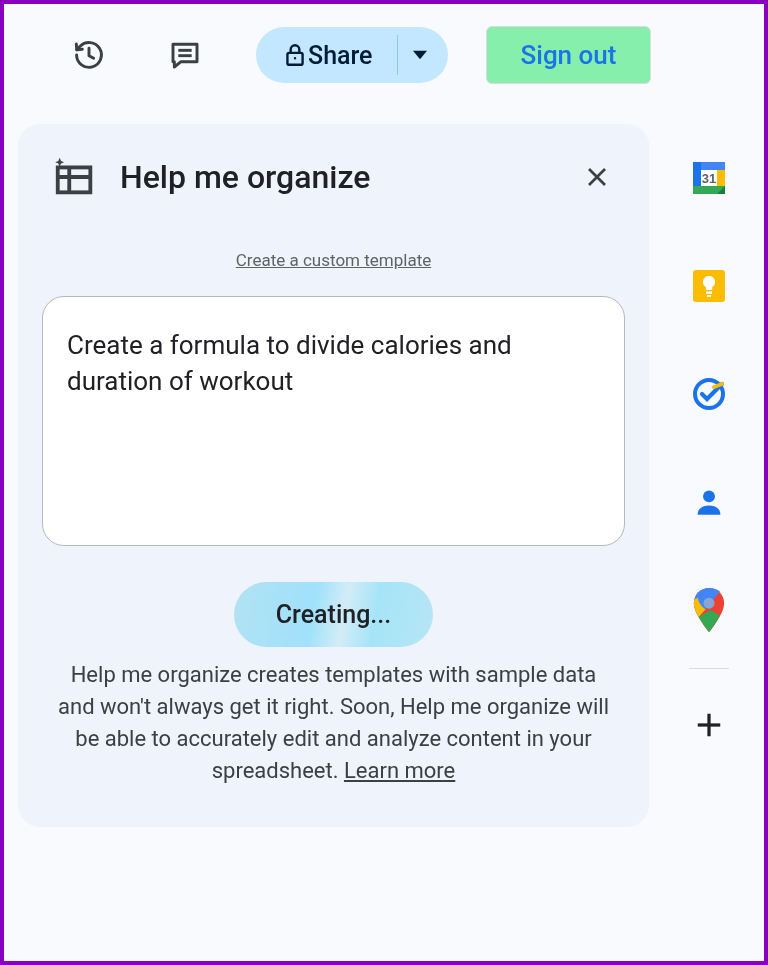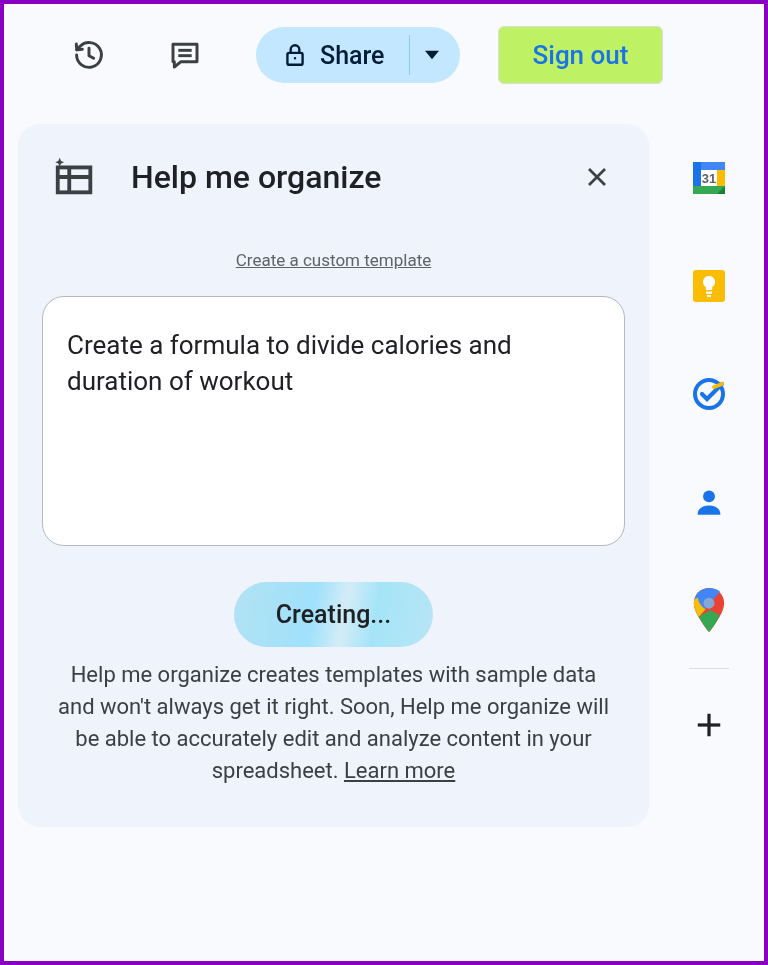--- a/index.html
+++ b/index.html
@@ -30,21 +30,20 @@
     align-items: center;
     background: #c2e7ff;
     border-radius: 40px;
     height: 56px;
     overflow: hidden;
     cursor: pointer;
   }
   .share-main {
     display: flex;
     align-items: center;
-    gap: 12px;
     padding: 0 24px 0 26px;
     height: 100%;
   }
   .share-label {
     font-size: 25px;
     font-weight: 500;
     color: #001d35;
   }
   .share-divider {
     width: 1px; height: 40px; background: #8ec9ec;
@@ -53,40 +52,40 @@
     width: 50px; height:56px;
     display:flex;align-items:center;justify-content:center;
     padding-right:6px;
   }
   .signout-btn {
     margin-left: 30px;
     height: 58px;
     padding: 0 34px;
     border: 1px solid #dadce0;
     border-radius: 6px;
-    background: #bef264;
+    background: #86efac;
     color: #1a73e8;
     font-size: 26px;
     font-weight: 500;
     cursor: pointer;
     font-family: inherit;
   }
   .panel {
     position: absolute;
     left: 14px;
     top: 120px;
     width: 631px;
     background: #eef3fc;
     border-radius: 22px;
     padding: 30px 24px 40px 24px;
   }
   .panel-header {
     display: flex;
     align-items: center;
-    gap: 33px;
+    gap: 22px;
     padding-left: 10px;
     padding-right: 8px;
   }
   .panel-title {
     font-size: 32px;
     font-weight: 500;
     color: #202124;
     flex: 1;
   }
   .close-btn {

